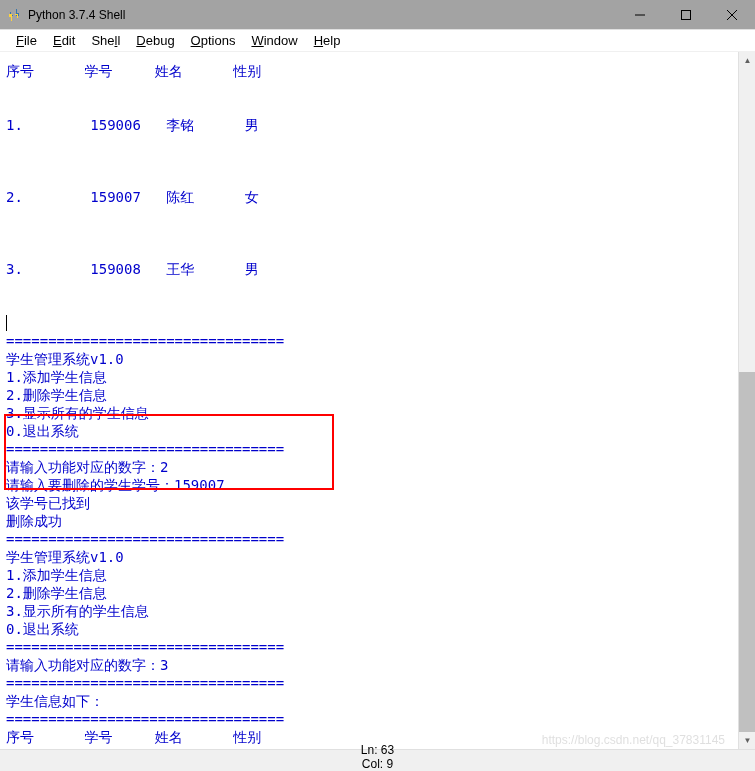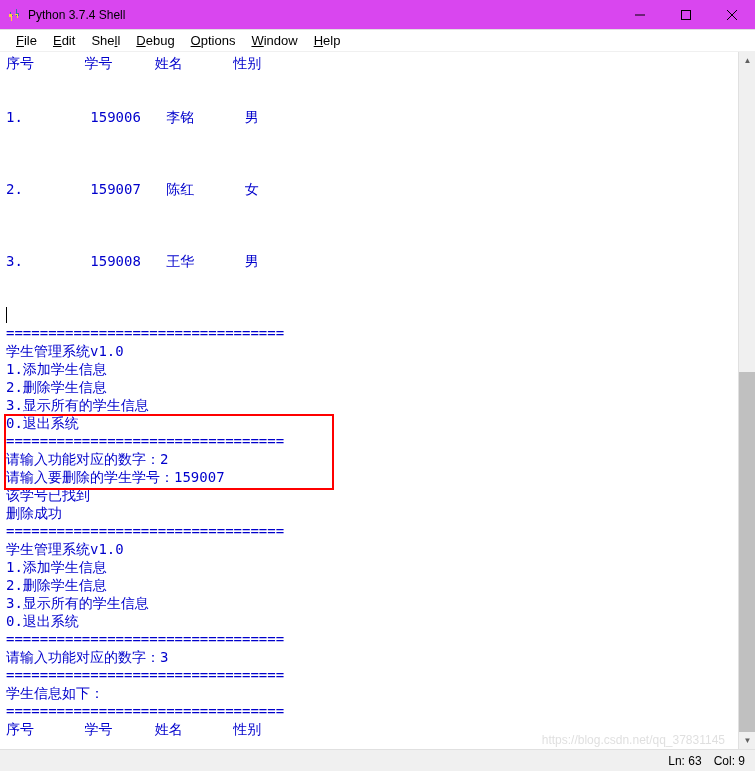--- a/index.html
+++ b/index.html
@@ -6,21 +6,21 @@
     body {
       font-family: "Segoe UI", Tahoma, sans-serif;
       background: #fff;
       width: 755px;
       height: 771px;
       overflow: hidden;
       position: relative;
     }
     .titlebar {
       height: 30px;
-      background: #d946ef;
+      background: #a3a3a3;
       display: flex;
       align-items: center;
       padding-left: 6px;
       border-bottom: 1px solid #e0e0e0;
     }
     .titlebar-icon {
       width: 16px;
       height: 16px;
       margin-right: 6px;
       display: inline-flex;
@@ -68,20 +68,21 @@
     }
     .content {
       font-family: "NSimSun", "Consolas", monospace;
       font-size: 14px;
       line-height: 18px;
       color: #0000cc;
       padding: 2px 6px;
       white-space: pre;
       height: 100%;
       overflow-y: scroll;
+      margin-top: 8px;
     }
     .hl-divider {
       color: #0000cc;
     }
     .highlight-box {
       position: absolute;
       border: 2px solid #ff0000;
       pointer-events: none;
     }
     .cursor-line {
@@ -121,20 +122,21 @@
     .statusbar {
       height: 22px;
       border-top: 1px solid #e0e0e0;
       display: flex;
       align-items: center;
       justify-content: flex-end;
       padding: 0 4px;
       font-size: 12px;
       color: #000;
       background: #f0f0f0;
+      flex-direction: column;
     }
     .status-cell {
       padding: 0 6px;
     }
     .watermark {
       position: absolute;
       bottom: 24px;
       right: 30px;
       font-size: 12px;
       color: rgba(150,150,150,0.3);

